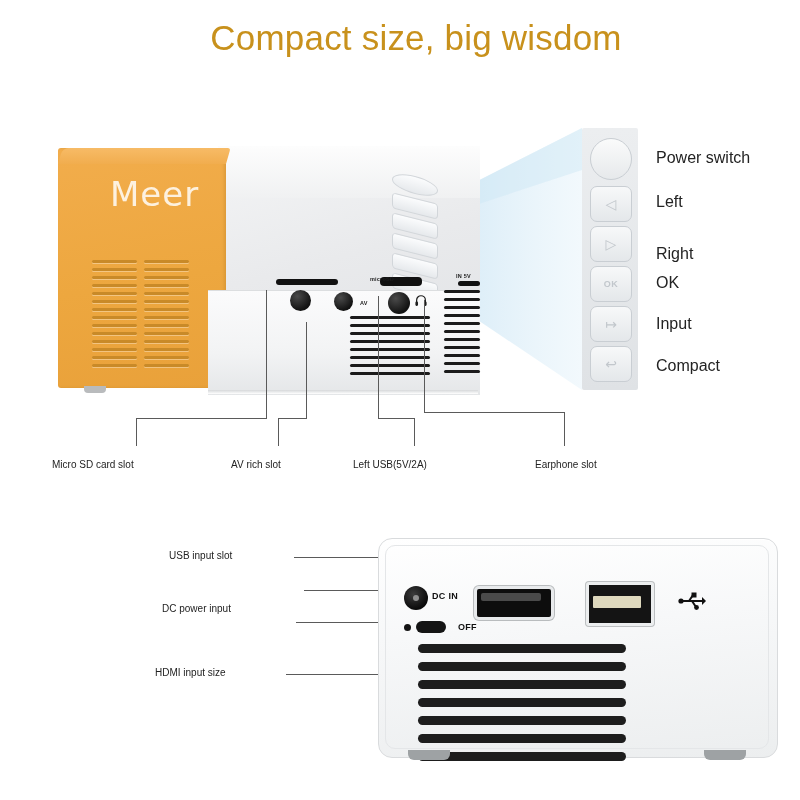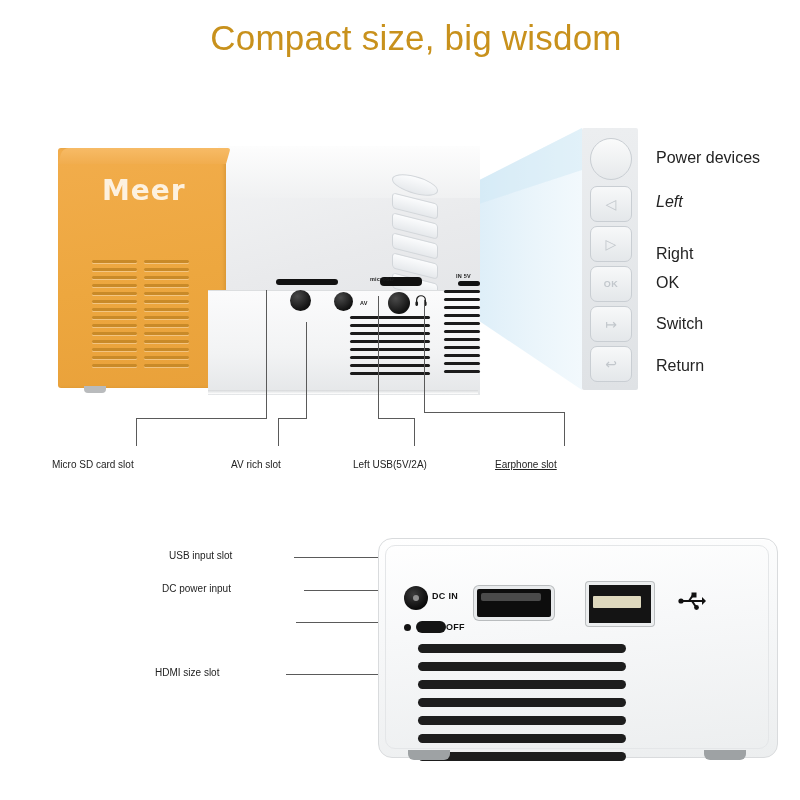--- a/index.html
+++ b/index.html
@@ -42,22 +42,22 @@
     box-shadow:inset -2px 0 3px rgba(140,90,10,.18);
   }
   
   #orange-top{
     left:0;top:0;width:168px;height:16px;
     background:linear-gradient(180deg,#f7bb66,#f1ad4e);
     border-radius:6px 3px 0 0;
     transform:skewX(-16deg);transform-origin:bottom left;
   }
   #logo{
-    left:44px;top:26px;font-size:28px;color:#fff8ec;
-    font-family:"DejaVu Sans",sans-serif;font-weight:700;
+    left:52px;top:26px;font-size:34px;color:#fff8ec;
+    font-family:"DejaVu Sans",sans-serif;font-weight:400;
     letter-spacing:1px;opacity:.92;
   }
   .vent-col{position:absolute;width:45px;}
   .vent-col .slat{
     height:3px;background:#c98a28;margin-bottom:5px;border-radius:2px;
     box-shadow:0 1px 0 rgba(255,255,255,.35);
   }
 
   
   #white-body{
@@ -146,21 +146,21 @@
   }
   #usbA-tongue{left:215px;top:58px;width:48px;height:12px;background:#ded8bd;border-radius:1px;}
   #dcin{
     left:26px;top:48px;width:24px;height:24px;border-radius:50%;
     background:radial-gradient(circle at 40% 35%,#3c3c3c,#0a0a0a 70%);
   }
   #dcin-pin{left:35px;top:57px;width:6px;height:6px;border-radius:50%;background:#8e8e8e;}
   #dctxt{left:54px;top:53px;font-size:9px;font-weight:bold;color:#111;letter-spacing:.3px;}
   #sw-dot{left:26px;top:86px;width:7px;height:7px;border-radius:50%;background:#141414;}
   #sw-body{left:38px;top:83px;width:30px;height:12px;border-radius:6px;background:#141414;}
-  #offtxt{left:68px;top:84px;font-size:9px;font-weight:bold;color:#111;letter-spacing:.3px;}
+  #offtxt{left:68px;top:84px;font-size:9px;font-weight:bold;color:#111;letter-spacing:.3px;padding-left:12px;}
   #usb-icon{left:300px;top:52px;width:28px;height:22px;}
 </style>
 </head>
 <body>
 
 <div class="stage">
 
   <div class="abs" id="title">Compact size, big wisdom</div>
 
   <svg class="abs" id="beam" viewBox="0 0 800 800">
@@ -289,51 +289,51 @@
       <span class="pglyph ok">OK</span>
     </div>
     <div class="pbtn sq" style="top:178px;">
       <span class="pglyph">↦</span>
     </div>
     <div class="pbtn sq" style="top:218px;">
       <span class="pglyph">↩</span>
     </div>
   </div>
 
-  <div class="abs panel-label" style="left:640px;top:150px;">Power devices</div>
-  <div class="abs panel-label" style="left:640px;top:194px;font-style:italic;">Left</div>
+  <div class="abs panel-label" style="left:640px;top:150px;">Power switch</div>
+  <div class="abs panel-label" style="left:640px;top:194px;">Left</div>
   <div class="abs panel-label" style="left:640px;top:246px;">Right</div>
   <div class="abs panel-label" style="left:640px;top:275px;">OK</div>
-  <div class="abs panel-label" style="left:640px;top:316px;">Switch</div>
-  <div class="abs panel-label" style="left:640px;top:358px;">Return</div>
+  <div class="abs panel-label" style="left:640px;top:316px;">Input</div>
+  <div class="abs panel-label" style="left:640px;top:358px;">Compact</div>
 
   <div class="ln lnv abs" style="left:250px;top:290px;height:128px;"></div>
   <div class="ln lnh abs" style="left:120px;top:418px;width:131px;"></div>
   <div class="ln lnv abs" style="left:120px;top:418px;height:28px;"></div>
 
   <div class="ln lnv abs" style="left:290px;top:322px;height:96px;"></div>
   <div class="ln lnh abs" style="left:262px;top:418px;width:29px;"></div>
   <div class="ln lnv abs" style="left:262px;top:418px;height:28px;"></div>
 
   <div class="ln lnv abs" style="left:362px;top:296px;height:122px;"></div>
   <div class="ln lnh abs" style="left:362px;top:418px;width:36px;"></div>
   <div class="ln lnv abs" style="left:398px;top:418px;height:28px;"></div>
 
   <div class="ln lnv abs" style="left:408px;top:300px;height:112px;"></div>
   <div class="ln lnh abs" style="left:408px;top:412px;width:140px;"></div>
   <div class="ln lnv abs" style="left:548px;top:412px;height:34px;"></div>
 
   <div class="abs callout" style="left:36px;top:460px;">Micro SD card slot</div>
   <div class="abs callout" style="left:215px;top:460px;">AV rich slot</div>
   <div class="abs callout" style="left:337px;top:460px;">Left USB(5V/2A)</div>
-  <div class="abs callout" style="left:479px;top:460px;text-decoration:underline;">Earphone slot</div>
+  <div class="abs callout" style="left:519px;top:460px;">Earphone slot</div>
 
   <div class="abs callout" style="left:153px;top:551px;">USB input slot</div>
-  <div class="abs callout" style="left:146px;top:584px;">DC power input</div>
-  <div class="abs callout" style="left:139px;top:668px;">HDMI size slot</div>
+  <div class="abs callout" style="left:146px;top:604px;">DC power input</div>
+  <div class="abs callout" style="left:139px;top:668px;">HDMI input size</div>
 
   <div class="ln lnh abs" style="left:278px;top:557px;width:278px;"></div>
   <svg class="abs" style="left:556px;top:548px;" width="60" height="50" viewBox="0 0 60 50">
     <line x1="0" y1="9" x2="45" y2="44" stroke="#5a5a5a" stroke-width="1"></line>
   </svg>
   <div class="ln lnh abs" style="left:288px;top:590px;width:100px;"></div>
   <div class="ln lnh abs" style="left:280px;top:622px;width:104px;"></div>
   <div class="ln lnh abs" style="left:270px;top:674px;width:110px;"></div>
   <svg class="abs" style="left:378px;top:592px;" width="80" height="86" viewBox="0 0 80 86">
     <line x1="78" y1="0" x2="2" y2="84" stroke="#5a5a5a" stroke-width="1"></line>

